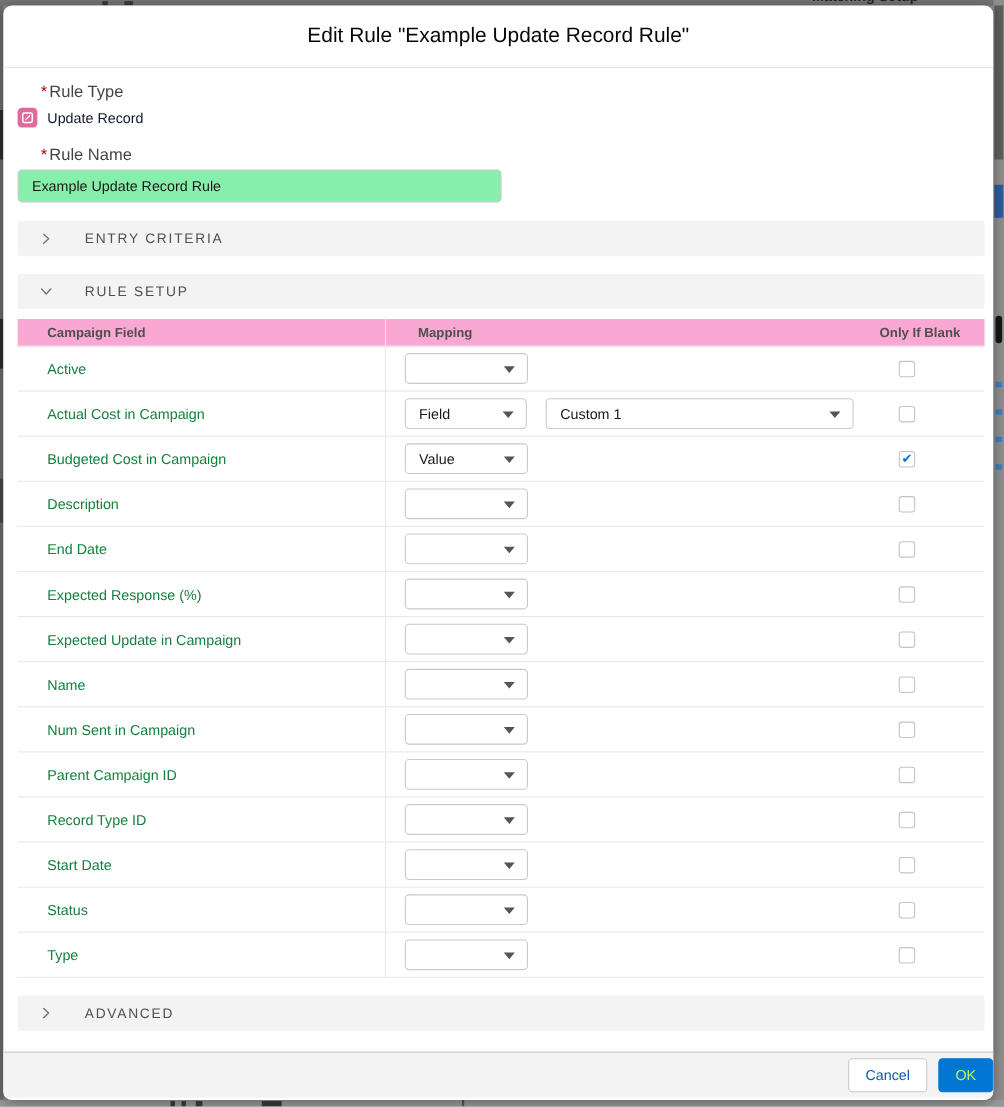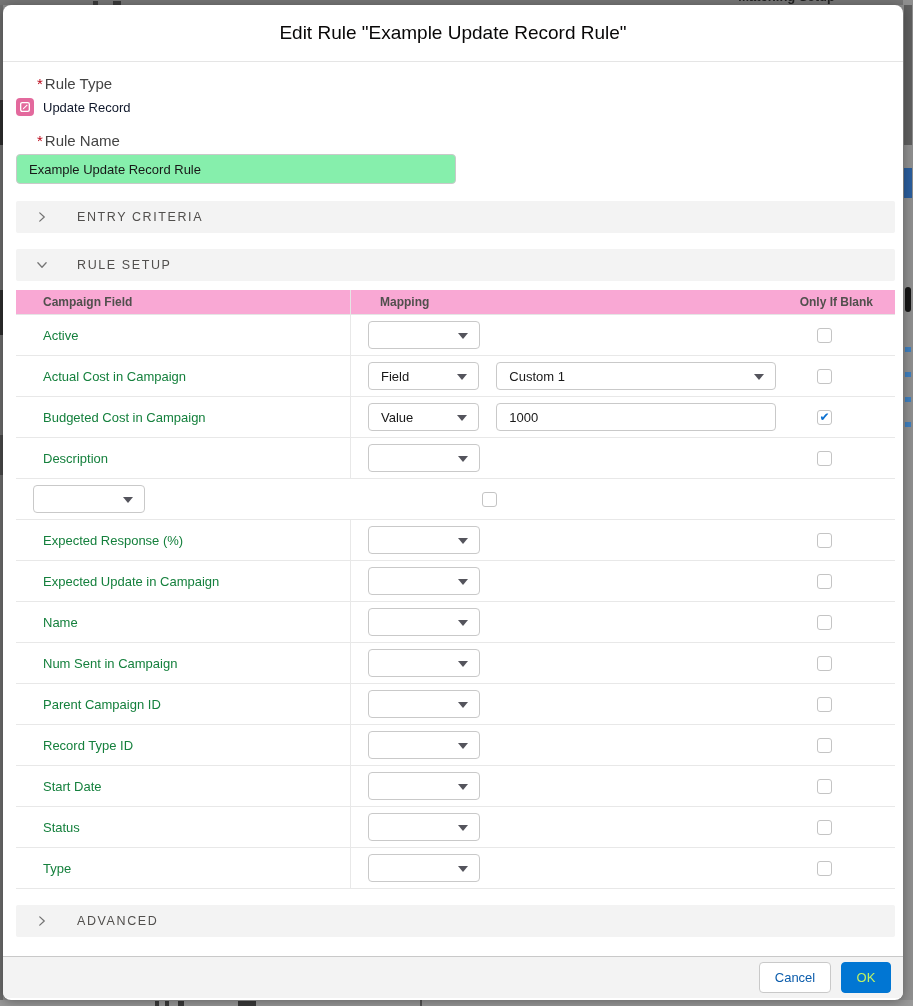--- a/index.html
+++ b/index.html
@@ -114,21 +114,21 @@
     border:1px solid #c4c4c4; border-radius:3px;
     display:flex; align-items:center; justify-content:center; cursor:pointer;
   }
   .cb .tick { display:none; font-size:12px; line-height:1; color:#0b70d1; font-weight:bold; }
   .cb.checked .tick { display:block; }
 
   
   .modal-footer {
     position:absolute; left:0; bottom:2px; width:900px; height:42px;
     background:#f3f3f3; border-top:1px solid #c9c9c9;
-    display:flex; align-items:center; justify-content:flex-end; padding-right:12px;
+    display:flex; align-items:center; justify-content:flex-end; 
   }
   .btn {
     height:31px; border-radius:4px; font-size:13px; font-family:inherit;
     display:flex; align-items:center; justify-content:center; cursor:pointer;
   }
   .btn-cancel {
     width:72px; background:#fff; border:1px solid #c9c9c9; color:#0b5cab; margin-right:10px;
   }
   .btn-ok { width:50px; background:#0176d3; border:1px solid #0176d3; color:#bef264; font-weight:400; }
 </style>
@@ -242,21 +242,20 @@
     </div>
   </div>
           <div class="trow">
     <div class="col1">Budgeted Cost in Campaign</div>
     <div class="col2">
       <div class="dd dd-type">
         <span class="dd-val">Value</span>
         <span class="caret"></span>
       </div>
 
-      <input class="val-input" type="text" value="1000" style="">
     </div>
     <div class="col3">
       <div class="cb checked">
         <span class="tick">✔</span>
       </div>
     </div>
   </div>
           <div class="trow">
     <div class="col1">Description</div>
     <div class="col2">
@@ -266,20 +265,21 @@
       </div>
 
     </div>
     <div class="col3">
       <div class="cb">
         
       </div>
     </div>
   </div>
           <div class="trow">
+    <div class="col1">End Date</div>
     <div class="col2">
       <div class="dd dd-type">
         <span class="dd-val"></span>
         <span class="caret"></span>
       </div>
 
     </div>
     <div class="col3">
       <div class="cb">
         

